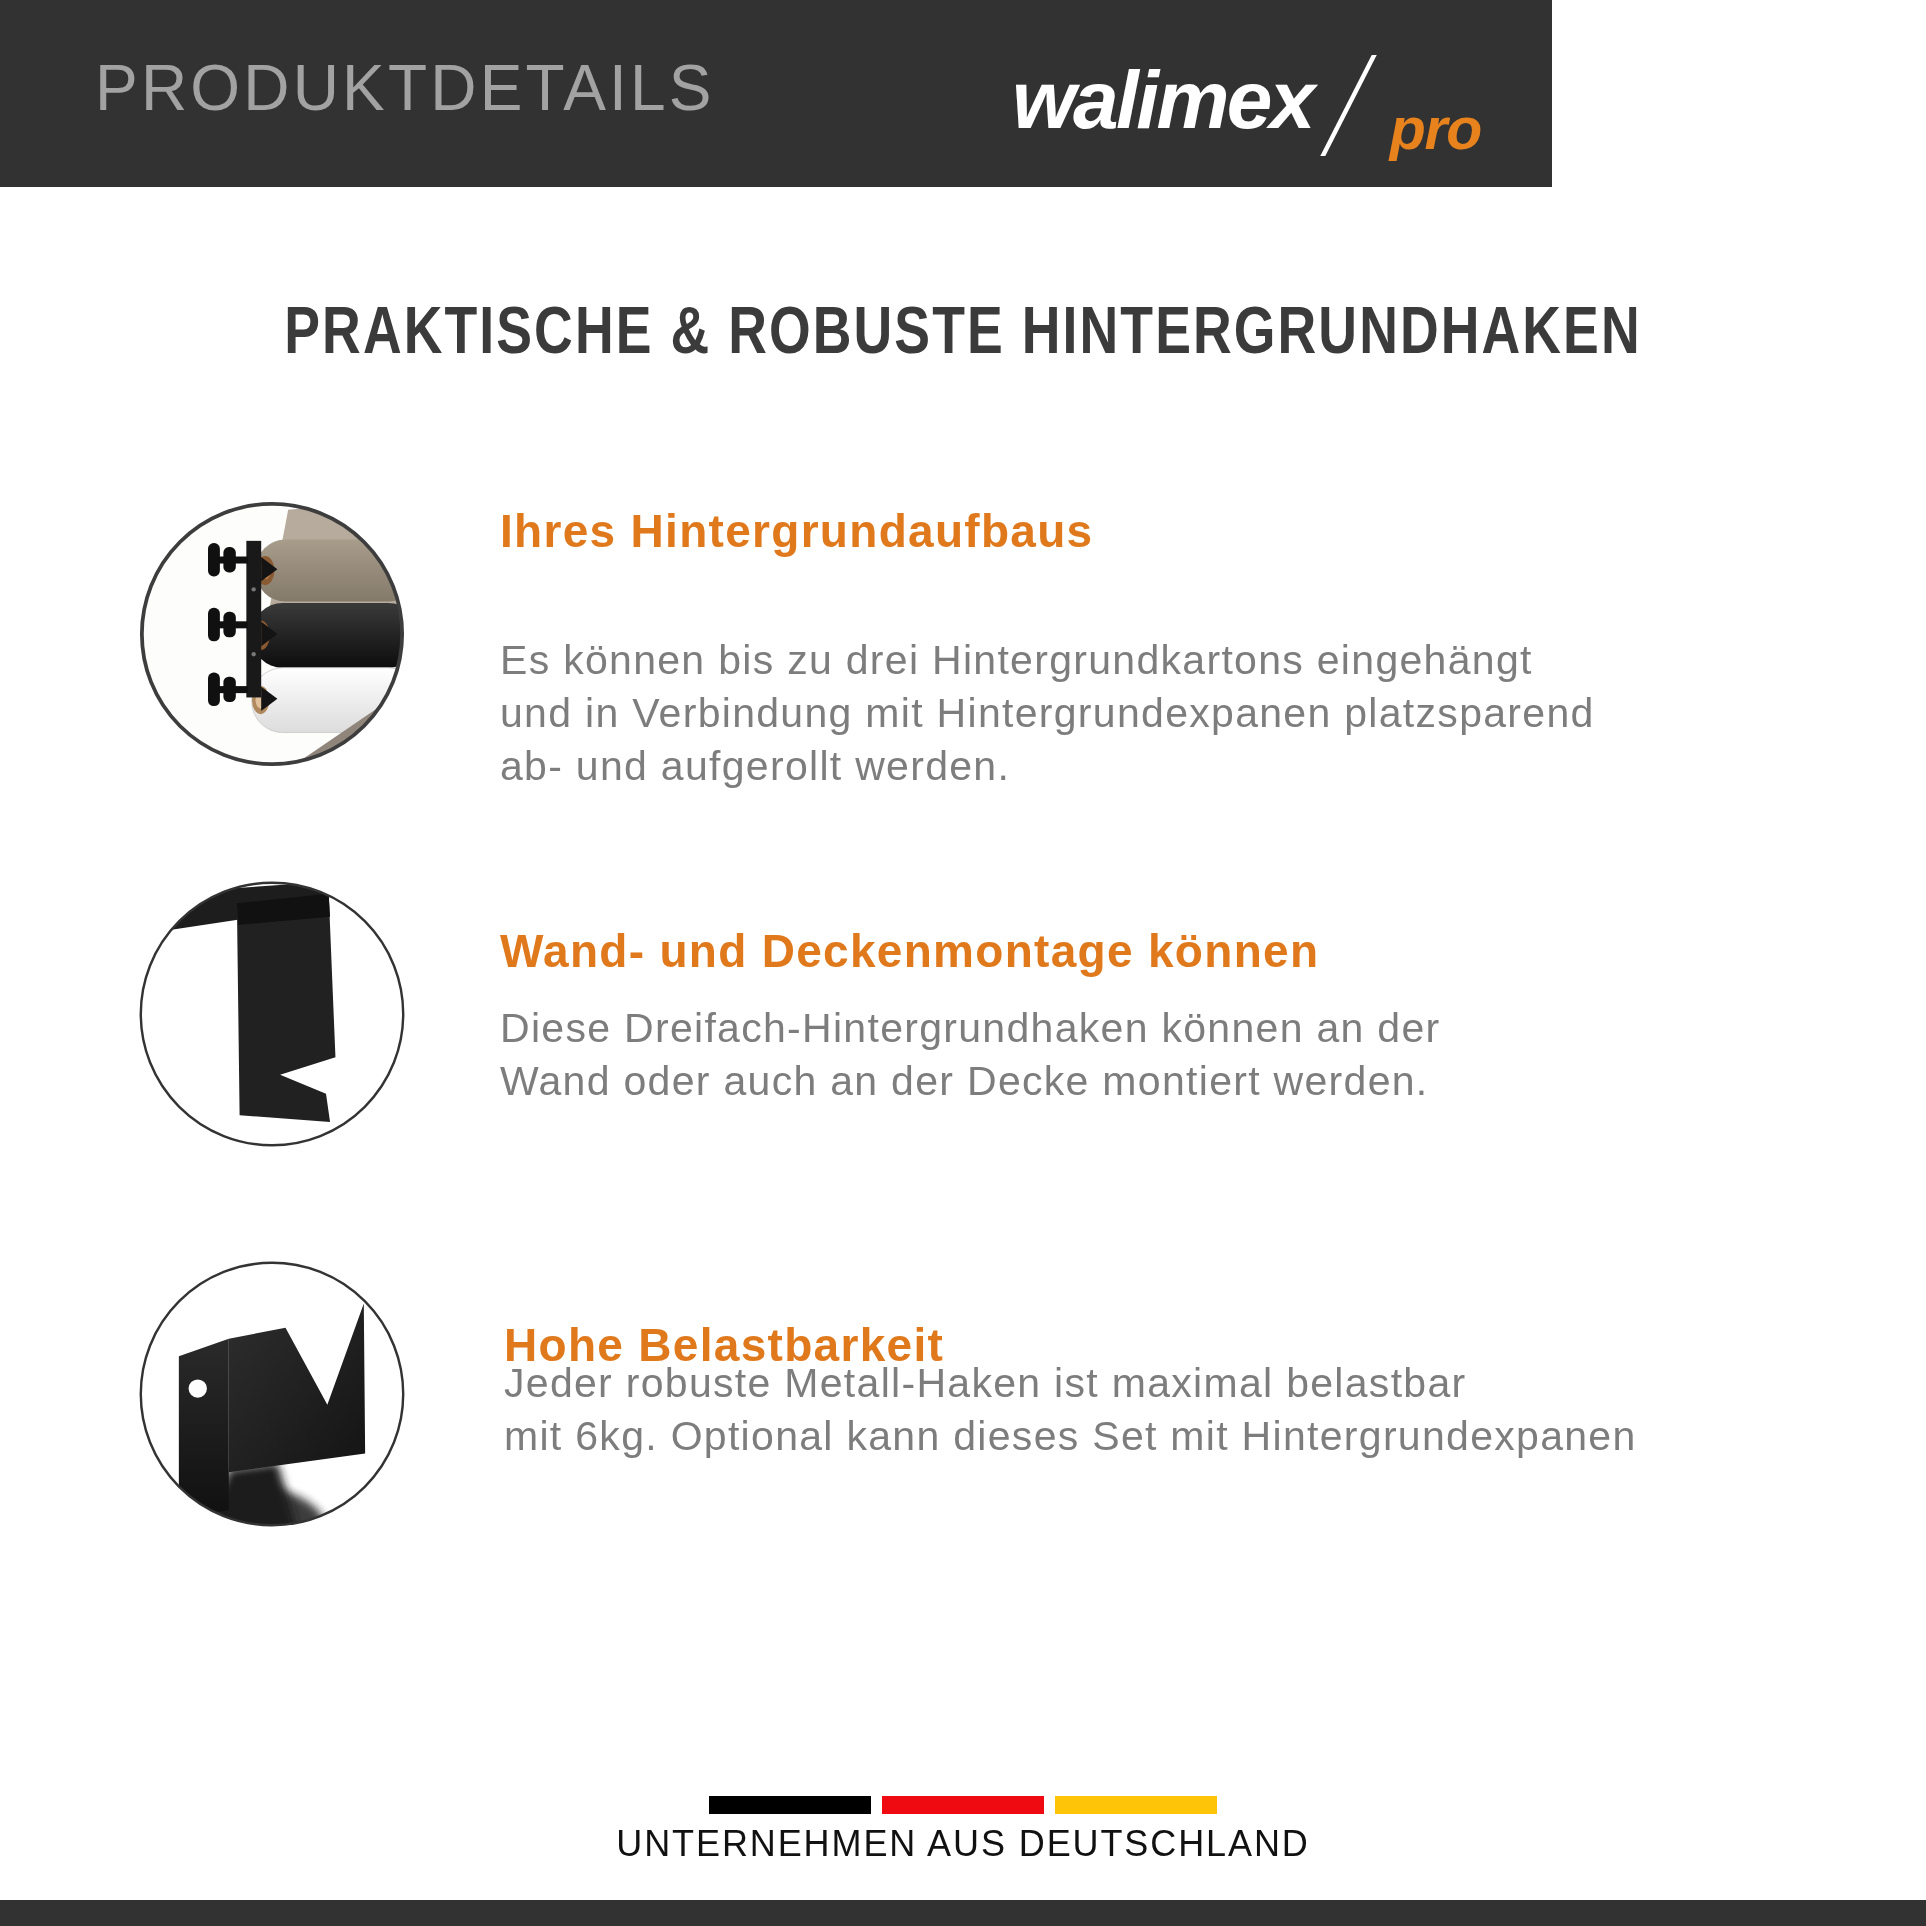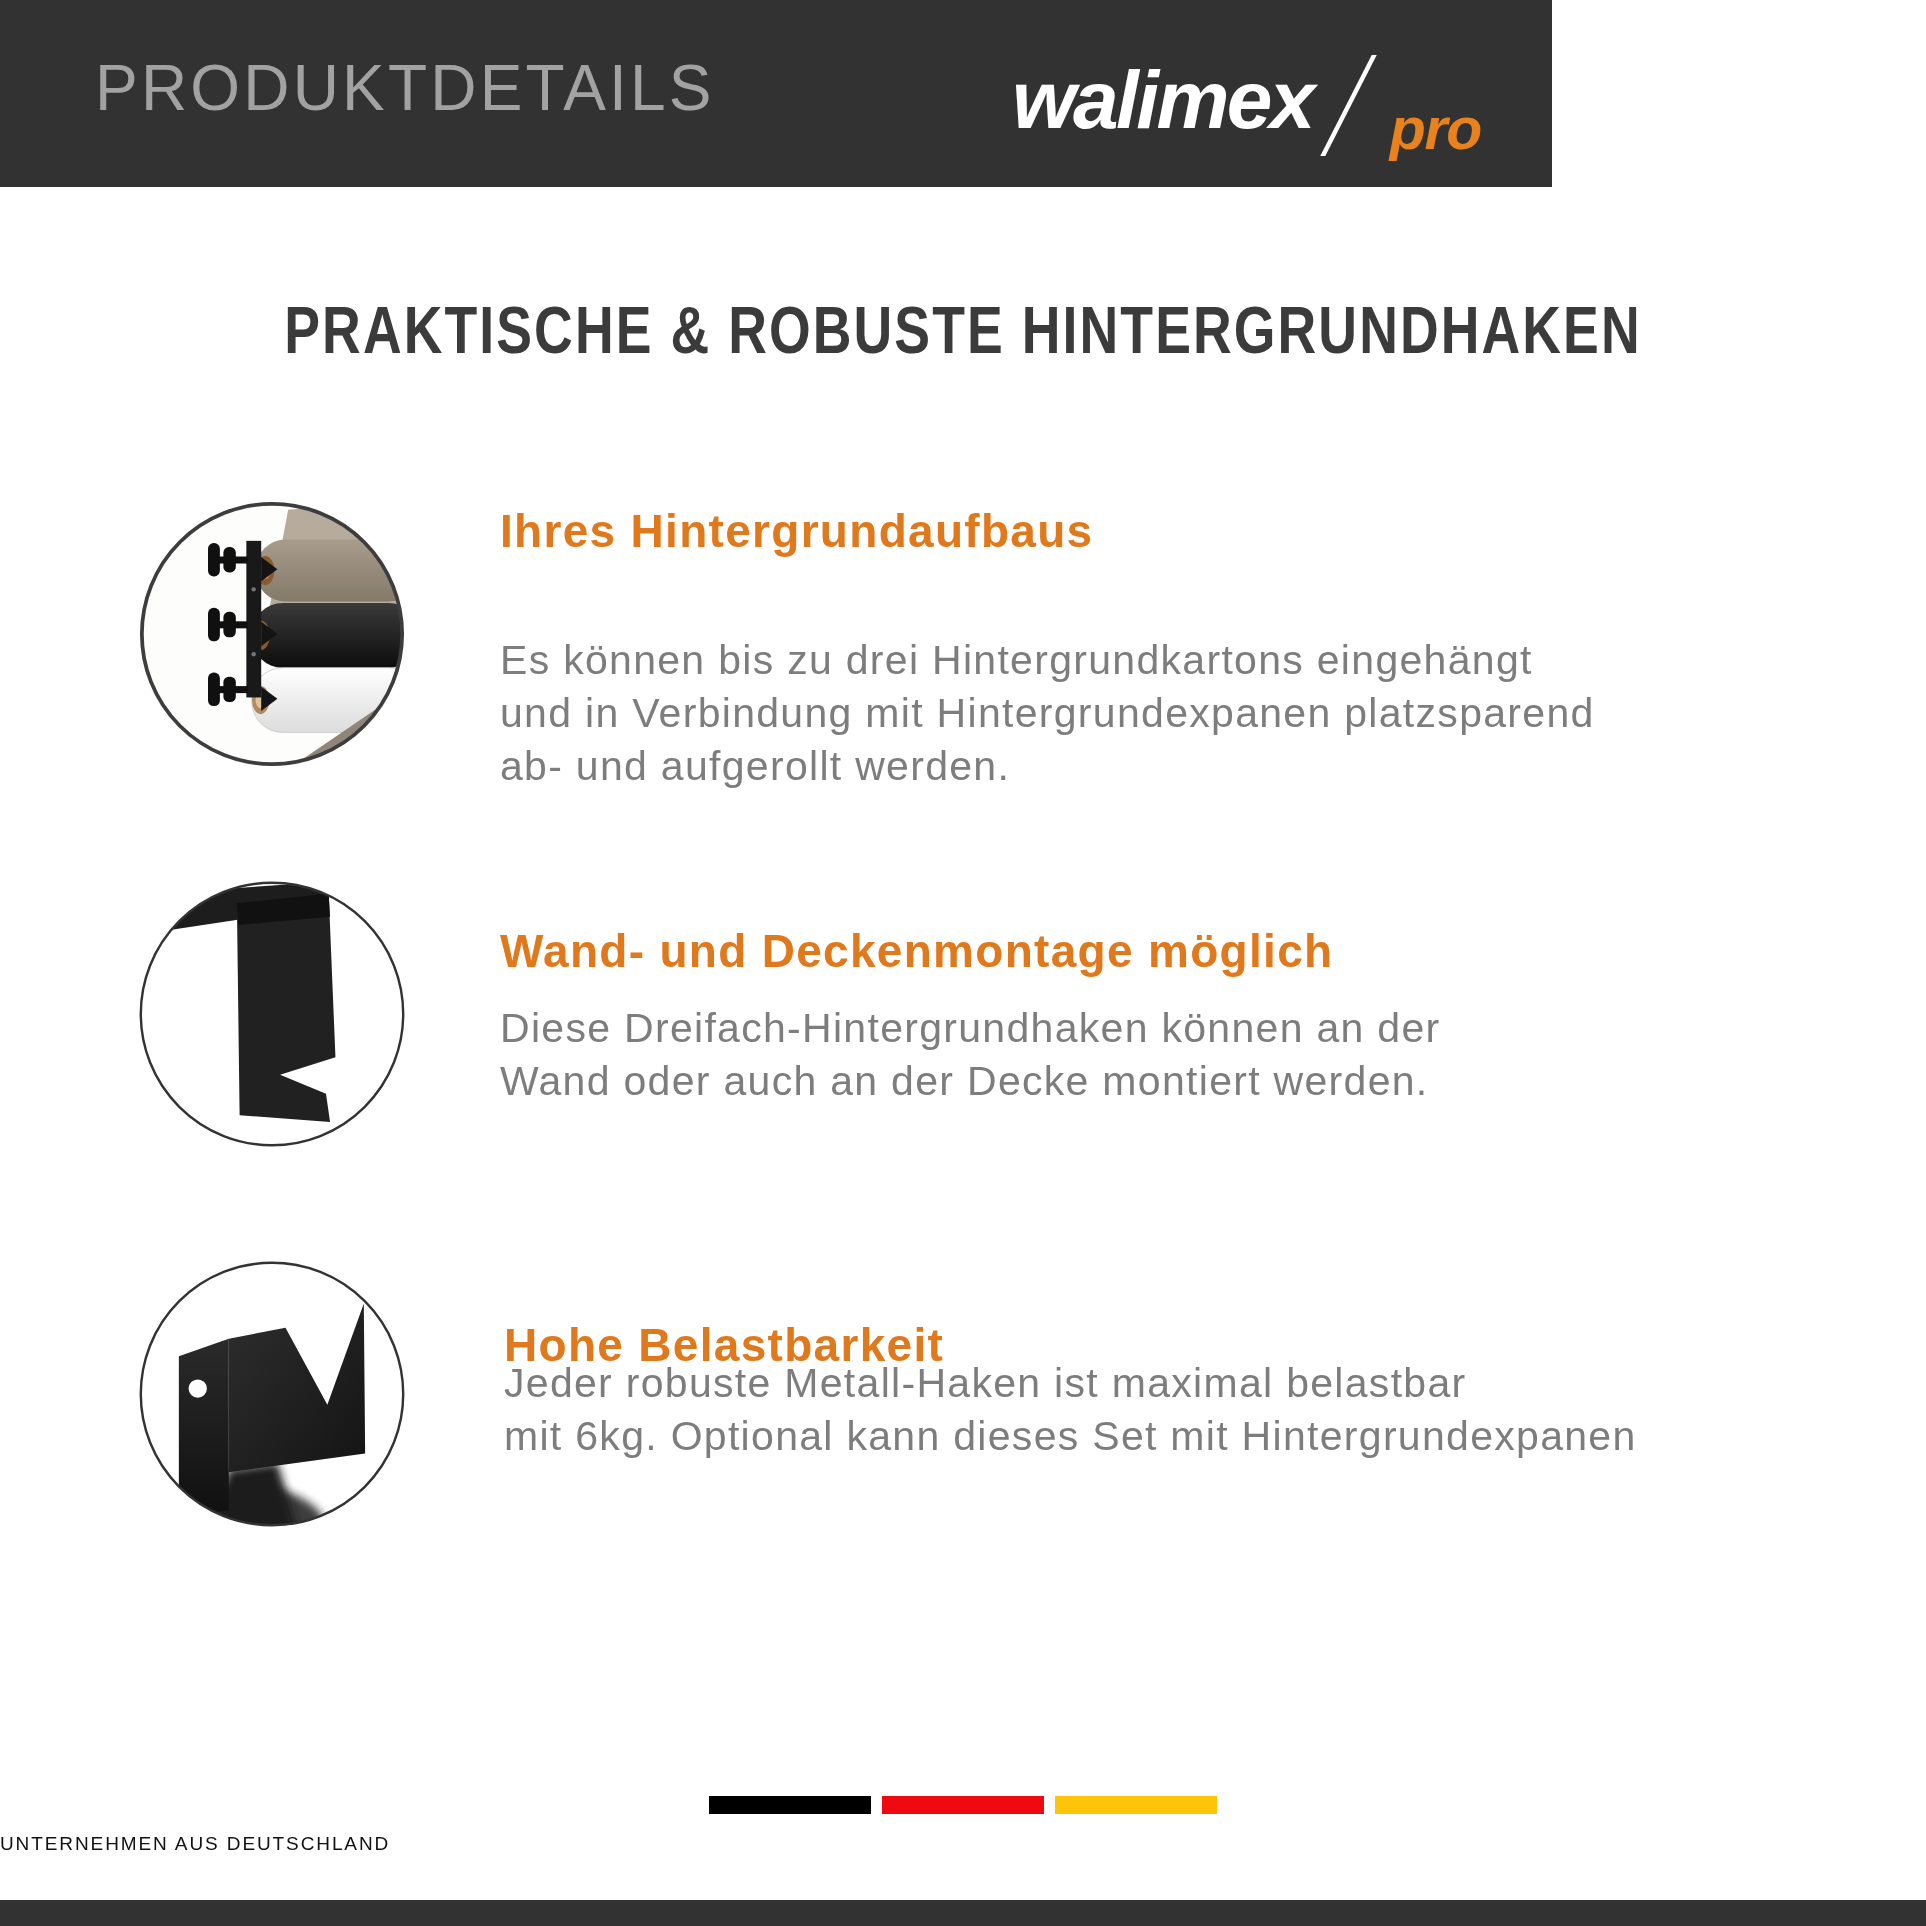--- a/index.html
+++ b/index.html
@@ -39,22 +39,22 @@
   .sec-body{position:absolute;left:500px;font-size:41px;font-weight:400;
     color:#7d7d7d;letter-spacing:1.3px;line-height:53px;white-space:nowrap;}
   .c1{top:499px;} .h1{top:503px;} .b1{top:634px;}
   .c2{top:879px;} .h2{top:923px;} .b2{top:1002px;}
   .c3{top:1259px;} .h3{top:1289px;left:504px;margin-top:28px;} .b3{top:1357px;left:504px;}
   
   .flag{position:absolute;left:0;top:1796px;width:1926px;display:flex;
     justify-content:center;gap:11px;}
   .flag-bar{width:162px;height:18px;}
   .footer-label{
-    position:absolute;left:0;top:1827px;width:1926px;
-    font-size:19px;font-weight:400;color:#111111;letter-spacing:1.9px;line-height:33px;
+    position:absolute;left:0;top:1827px;width:1926px;text-align:center;
+    font-size:36px;font-weight:400;color:#111111;letter-spacing:1.9px;line-height:33px;
   }
   .footer-bar{position:absolute;left:0;top:1900px;width:1926px;height:26px;}
   svg{display:block;}
 </style>
 </head>
 <body>
 
 <div class="header" style="background-color: rgb(50, 50, 51);">
   <div class="header-title">PRODUKTDETAILS</div>
   <div class="logo">
@@ -146,21 +146,21 @@
 
       <polygon points="-2,6 71,1 71,10 -2,21" fill="#1d1d1d"></polygon>
 
       <polygon points="37,9 71,5.5 73.5,66 53,72.5 70,79.5 71.5,90 38,87.5" fill="#212121"></polygon>
       <polygon points="37,9 71,5.5 71.5,14 37.5,17" fill="#111111"></polygon>
     </g>
     <circle cx="50" cy="50" r="48.6" fill="none" stroke="#333333" stroke-width="0.9"></circle>
   </svg>
 </div>
 <div class="sec-heading h2" style="color: rgb(224, 121, 28);">
-  <div>Wand- und Deckenmontage möglich</div>
+  <div>Wand- und Deckenmontage können</div>
 </div>
 <div class="sec-body b2">
   <div>Diese Dreifach-Hintergrundhaken können an der</div>
   <div>Wand oder auch an der Decke montiert werden.</div>
 </div>
 
 <div class="circle-img c3">
   <svg viewBox="0 0 100 100" width="270" height="270">
     <defs>
       <clipPath id="clip3">

